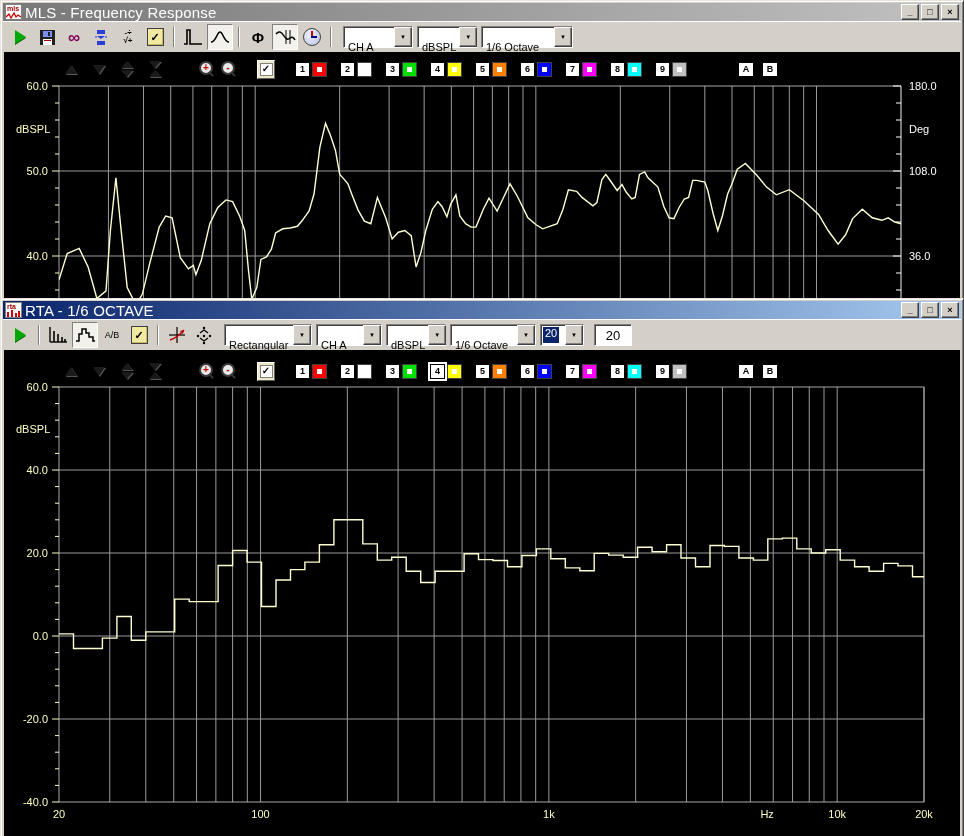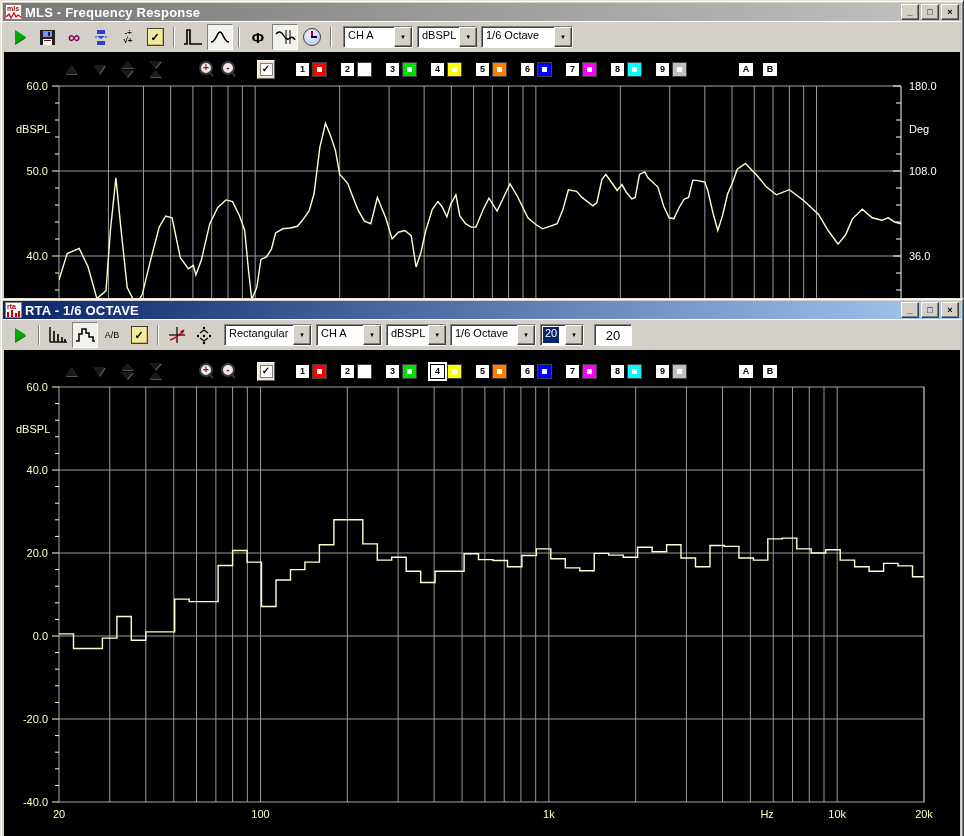--- a/index.html
+++ b/index.html
@@ -5,42 +5,42 @@
   html,body{margin:0;padding:0;background:#d4d0c8;width:964px;height:836px;overflow:hidden;
     font-family:"Liberation Sans",sans-serif;-webkit-font-smoothing:none;position:relative}
   .window{position:absolute;left:0;width:964px;box-sizing:border-box;background:#d4d0c8;
     border:1px solid;border-color:#e8e4dc #404040 #404040 #e8e4dc;
     box-shadow:inset 1px 1px 0 #ffffff, inset -1px -1px 0 #808080;padding:2px;overflow:hidden}
   #win-mls{top:0;height:302px;z-index:1}
   #win-rta{top:298px;height:666px;z-index:2}
   .titlebar{height:18px;display:flex;align-items:center;padding:0 2px;gap:3px}
   .titlebar.active{background:linear-gradient(90deg,#0a246a,#a6caf0)}
   .titlebar.inactive{background:linear-gradient(90deg,#787878,#c2c2c2)}
-  .titlebar .title{color:#fff;font-weight:bold;font-size:13px;flex:1;white-space:nowrap;letter-spacing:.2px}
+  .titlebar .title{color:#fff;font-weight:normal;font-size:15px;flex:1;white-space:nowrap;letter-spacing:.2px}
   .appicon{width:15px;height:14px;background:#fff;border:1px solid #808080;position:relative;overflow:hidden;flex:none}
   .appicon .tx{position:absolute;top:0;left:1px;font-size:7px;font-weight:bold;color:#a00000;line-height:7px}
   .appicon svg{position:absolute;bottom:0;left:0}
   .winbtns{display:flex;gap:2px}
   .winbtn{width:16px;height:14px;background:#d4d0c8;border:1px solid;border-color:#fff #404040 #404040 #fff;
     box-shadow:inset -1px -1px 0 #808080;font-size:9px;font-weight:bold;color:#000;
     display:flex;align-items:center;justify-content:center;line-height:1}
   .toolbar{height:28px;display:flex;align-items:center;padding:1px 4px;border-top:1px solid #fff;gap:1px}
   .tbtn{min-width:24px;height:24px;display:flex;align-items:center;justify-content:center;border:1px solid transparent}
   .tbtn.pressed{border-color:#808080 #fff #fff #808080;background:#f2f1ec}
   .tsep{width:0;height:20px;border-left:1px solid #808080;border-right:1px solid #fff;margin:0 4px}
   .play{width:0;height:0;border-left:11px solid #00a800;border-top:7px solid transparent;border-bottom:7px solid transparent;filter:drop-shadow(0 1px 0 #006000)}
   .inf{font-size:17px;font-weight:bold;color:#87075d;line-height:1}
   .phi{font-size:15px;font-weight:bold;color:#000}
   .mathic{font-size:8px;font-weight:bold;color:#000;line-height:8px;text-align:center;white-space:pre}
   .checklist{width:15px;height:16px;background:#f2e9a0;border:1px solid #404040;color:#000;font-size:11px;font-weight:bold;
     display:flex;align-items:center;justify-content:center;box-shadow:inset -1px -1px 0 #c8b860}
   .abic{font-size:9px;font-weight:normal;color:#000}
   .combo{height:20px;display:flex;align-items:stretch;background:#fff;border:1px solid;border-color:#808080 #fff #fff #808080;
     box-shadow:inset 1px 1px 0 #404040;margin-right:4px}
-  .combo .val{font-size:11px;color:#000;padding:2px 3px 0 4px;white-space:nowrap;flex:1}
+  .combo .val{font-size:11px;color:#000;padding:14px 3px 0 4px;white-space:nowrap;flex:1}
   .combo .val.sel{background:#0a246a;color:#fff;margin:2px;padding:0 2px;flex:none}
   .combo .drop{width:16px;background:#d4d0c8;border:1px solid;border-color:#fff #404040 #404040 #fff;
     box-shadow:inset -1px -1px 0 #808080;display:flex;align-items:center;justify-content:center;font-size:6px;color:#000;flex:none}
   .valuebox{height:20px;min-width:36px;background:#fff;border:1px solid;border-color:#808080 #fff #fff #808080;
     box-shadow:inset 1px 1px 0 #404040;font-size:13px;color:#000;display:flex;align-items:center;justify-content:center;margin-left:6px}
   .client{position:relative;background:#000;width:956px;margin:0 auto}
   #client-mls{height:252px}
   #client-rta{height:488px}
   .client svg{position:absolute;top:0;left:0}
   svg text{font-family:"Liberation Sans",sans-serif;font-size:11px}

